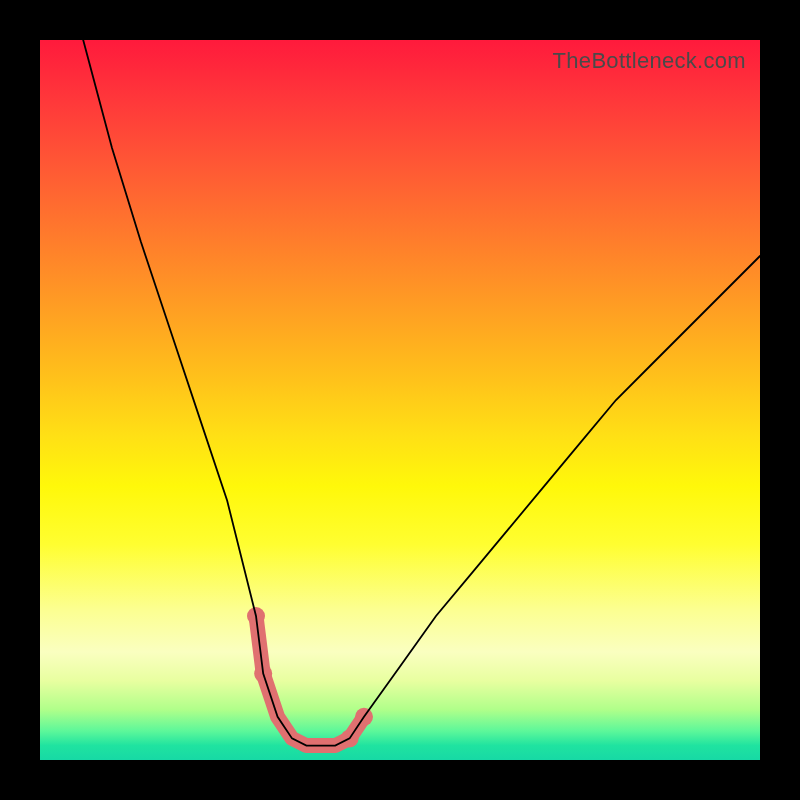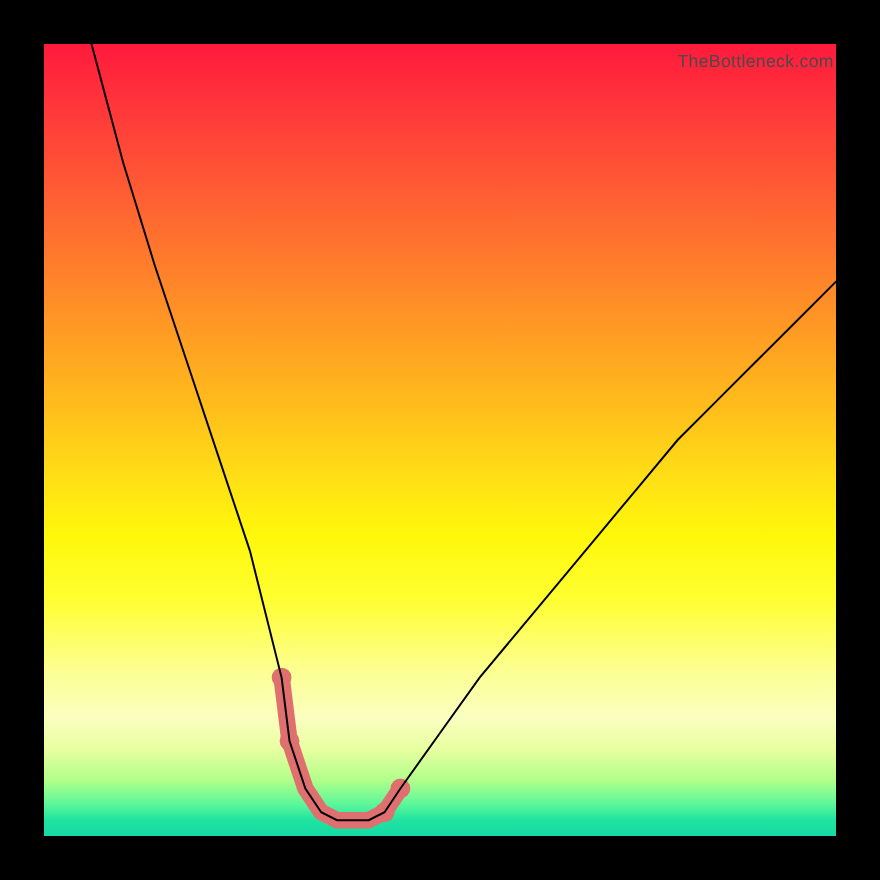--- a/index.html
+++ b/index.html
@@ -30,23 +30,23 @@
       #faffc0 85%,
       #e8ffa0 89%,
       #b0ff8a 93%,
       #5cf79a 96%,
       #1fe3a0 98%,
       #17d9a5 100%);
   }
   .attribution {
     position: absolute;
     top: 8px;
-    right: 2px;
+    right: 14px;
     font-family: Arial, Helvetica, sans-serif;
-    font-size: 16px;
+    font-size: 22px;
     color: #4a4a4a;
     letter-spacing: 0.3px;
     user-select: none;
   }
   svg.chart {
     position: absolute;
     left: 0;
     top: 0;
     width: 100%;
     height: 100%;

